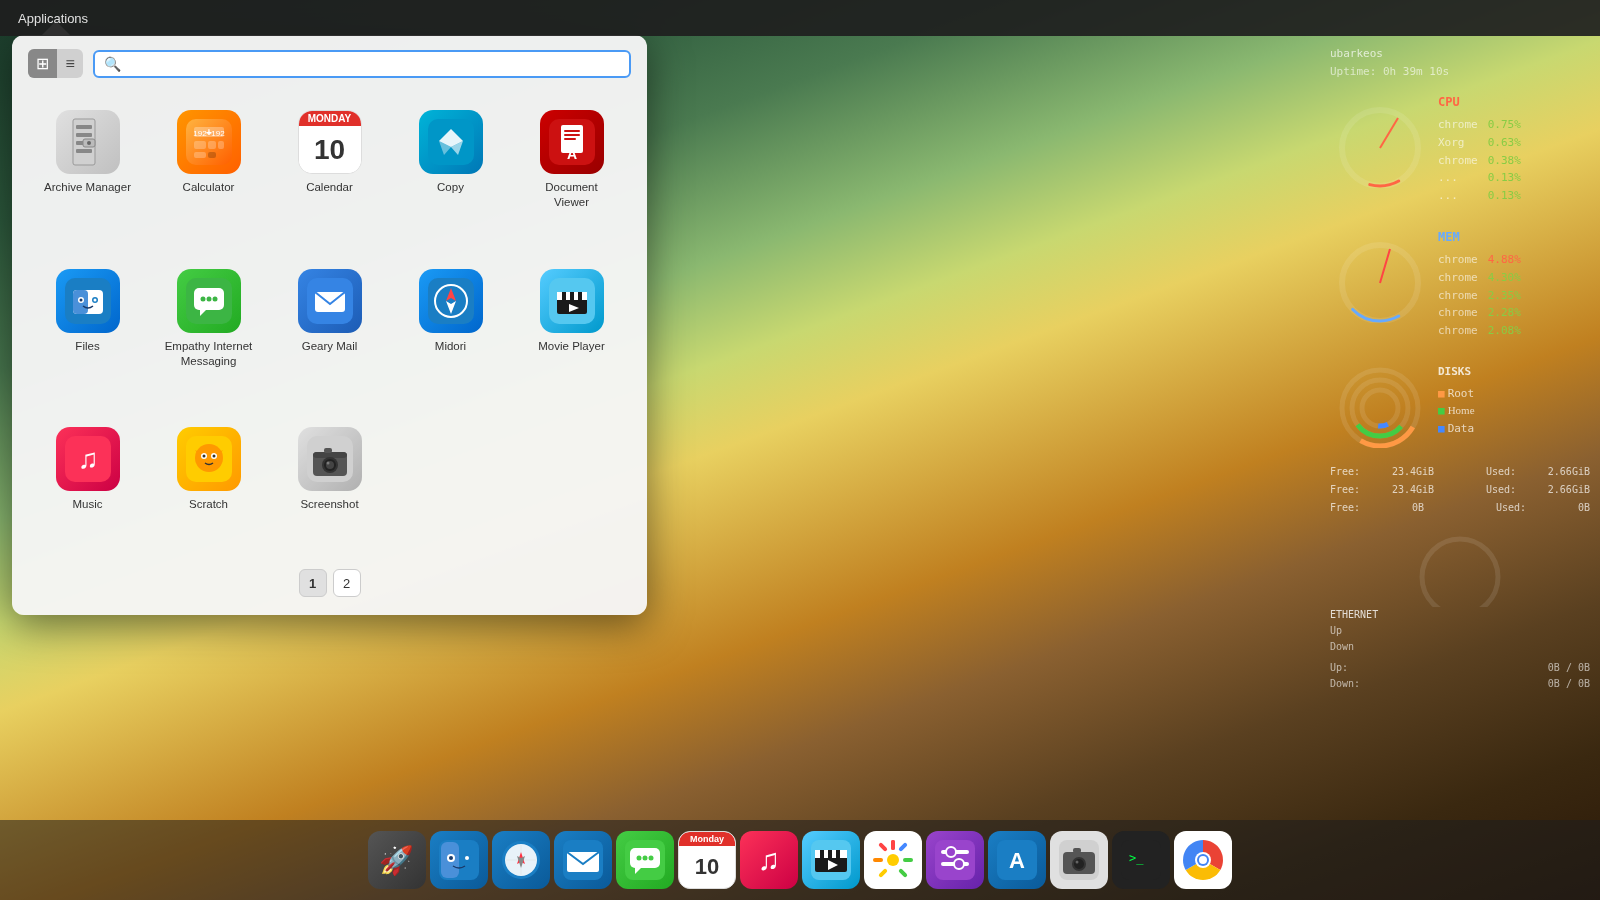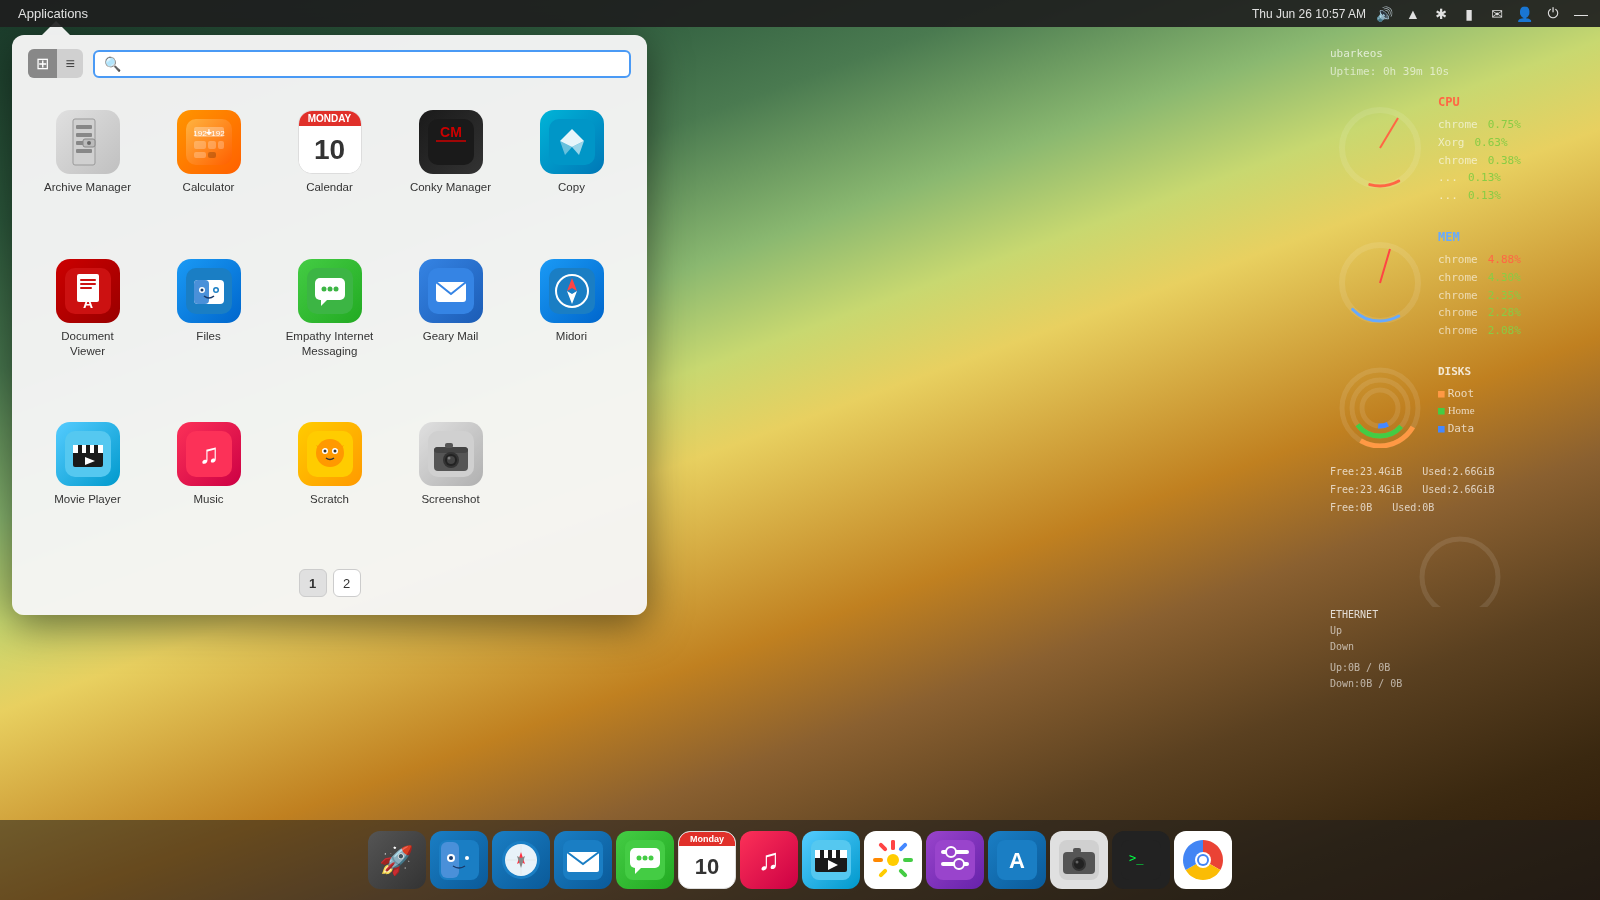--- a/index.html
+++ b/index.html
@@ -17,21 +17,21 @@
       height: 100%;
       background: linear-gradient(160deg, #1a3a2a 0%, #2d5a3d 15%, #4a7a50 25%, #8ab870 35%, #c8d870 42%, #e8d060 48%, #d4a840 55%, #c08020 62%, #8a6030 70%, #5a4020 80%, #3a2810 90%, #2a1808 100%);
       position: absolute;
       top: 0; left: 0;
     }
 
     
     #menubar {
       position: absolute;
       top: 0; left: 0; right: 0;
-      height: 27px;
+      height: 36px;
       background: rgba(30,30,30,0.92);
       display: flex;
       align-items: center;
       justify-content: space-between;
       z-index: 100;
       padding: 0 10px;
     }
     #menubar-left {
       display: flex;
       align-items: center;
@@ -222,21 +222,21 @@
       width: 280px;
       color: rgba(255,255,255,0.85);
       font-size: 11px;
       font-family: monospace;
       padding: 10px;
       line-height: 1.6;
     }
     .conky-section { margin-bottom: 8px; }
     .conky-row {
       display: flex;
-      justify-content: flex-start;
+      justify-content: space-between;
     }
 
     
     #dock {
       position: absolute;
       bottom: 0; left: 0; right: 0;
       height: 80px;
       display: flex;
       align-items: center;
       justify-content: center;
@@ -289,31 +289,20 @@
     }
   </style>
 </head>
 <body>
 
 <div id="desktop"></div>
 
 <div id="menubar">
   <div id="menubar-left">
     <div class="menubar-item">Applications</div>
-  </div>
-  <div id="menubar-right">
-    <span>Thu Jun 26 10:57 AM</span>
-    <span class="menubar-icon">🔊</span>
-    <span class="menubar-icon">▲</span>
-    <span class="menubar-icon">✱</span>
-    <span class="menubar-icon">▮</span>
-    <span class="menubar-icon">✉</span>
-    <span class="menubar-icon">👤</span>
-    <span class="menubar-icon">⏻</span>
-    <span class="menubar-icon">—</span>
   </div>
 </div>
 
 <div id="launcher">
   <div id="launcher-toolbar">
     <div id="view-toggle">
       <button class="view-btn active">⊞</button>
       <button class="view-btn">≡</button>
     </div>
     <div id="search-box">
@@ -365,30 +354,20 @@
     <div class="app-item">
       <div class="app-icon" style="background:white;border:1px solid #ddd;">
         <div class="calendar-icon-inner">
           <div class="cal-top">Monday</div>
           <div class="cal-num">10</div>
         </div>
       </div>
       <span class="app-label">Calendar</span>
     </div>
 
-    <div class="app-item">
-      <div class="app-icon icon-conky">
-        <svg width="46" height="46" viewBox="0 0 46 46">
-          <rect width="46" height="46" rx="10" fill="#1a1a1a"></rect>
-          <text x="23" y="18" text-anchor="middle" fill="#cc0000" font-size="14" font-weight="bold">CM</text>
-          <line x1="8" y1="22" x2="38" y2="22" stroke="#cc0000" stroke-width="1.5"></line>
-        </svg>
-      </div>
-      <span class="app-label">Conky Manager</span>
-    </div>
 
     <div class="app-item">
       <div class="app-icon icon-copy">
         <svg width="46" height="46" viewBox="0 0 46 46">
           <rect width="46" height="46" rx="10" fill="#0096c7"></rect>
 
           <path d="M23 10 L35 22 L23 28 L11 22 Z" fill="white" opacity="0.9"></path>
           <path d="M23 28 L35 22 L30 36 Z" fill="rgba(255,255,255,0.6)"></path>
           <path d="M23 28 L11 22 L16 36 Z" fill="rgba(255,255,255,0.4)"></path>
         </svg>

